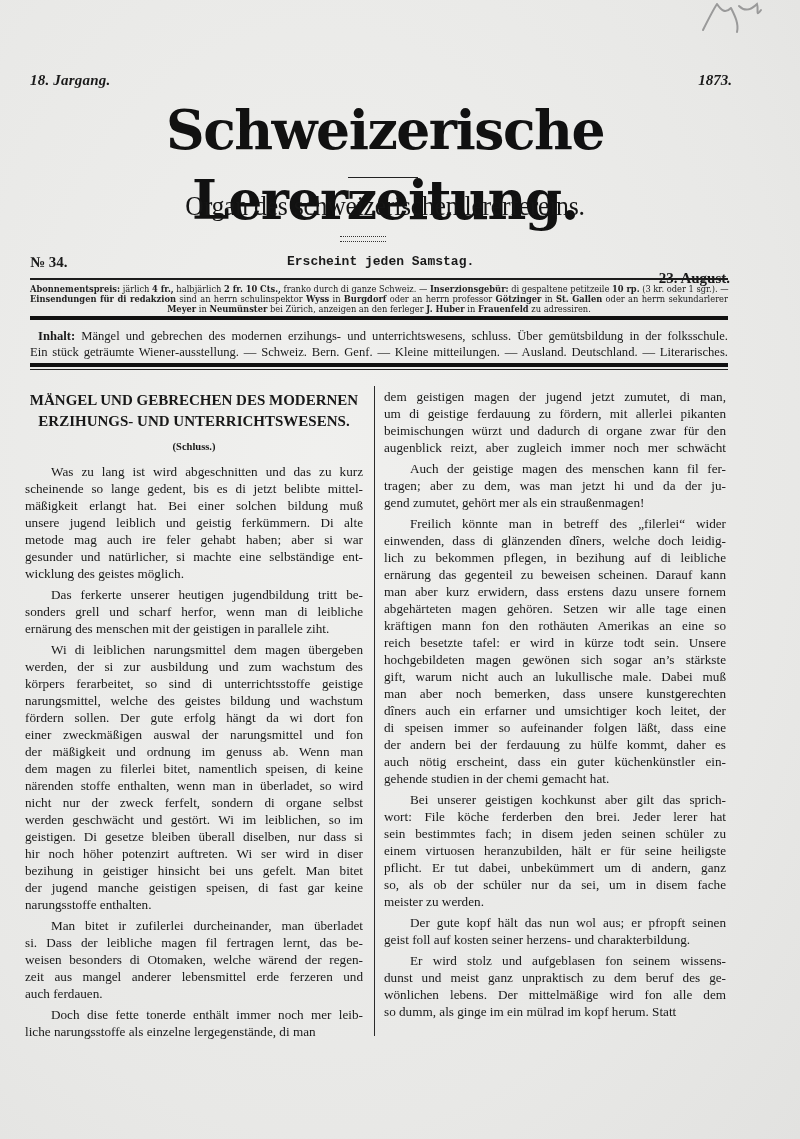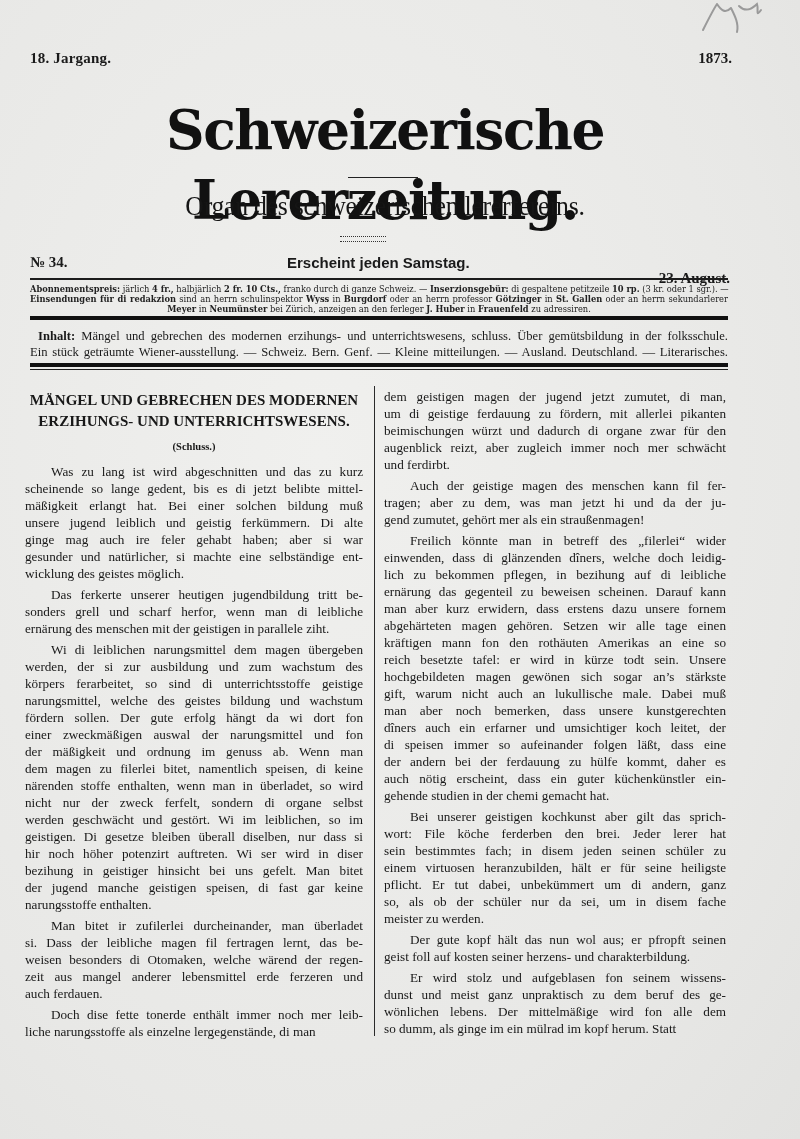--- a/index.html
+++ b/index.html
@@ -6,34 +6,34 @@
   body {
     width: 800px; height: 1139px; overflow: hidden;
     background: #ebebea;
     font-family: "Liberation Serif", "DejaVu Serif", serif;
     color: #1a1a1a;
     position: relative;
   }
   .page { position: absolute; left: 0; top: 0; width: 800px; height: 1139px;
     background: radial-gradient(ellipse at 40% 40%, #f0f0ee 0%, #e8e8e6 70%, #e2e2e0 100%); }
   .scribble { position: absolute; left: 695px; top: 0; width: 80px; height: 35px; }
-  .topline { position: absolute; top: 50px; left: 30px; right: 68px; height: 20px; }
+  .topline { position: absolute; top: 72px; left: 30px; right: 68px; height: 20px; font-style: italic; }
   .year-vol { position: absolute; left: 0; top: 0; font-weight: bold; font-size: 15px; font-family: "Liberation Serif", serif; letter-spacing: 0.2px; }
   .year { position: absolute; right: 0; top: 0; font-weight: bold; font-size: 15px; }
   .masthead { position: absolute; top: 95px; left: 30px; width: 710px; text-align: center;
     font-family: "DejaVu Serif", serif; font-weight: bold; font-size: 54px; letter-spacing: -1.5px;
     transform: scaleX(0.99); line-height: 70px; color: #111; }
   .rule-short { position: absolute; left: 348px; width: 70px; height: 1px; background: #222; }
   .subtitle { position: absolute; top: 190px; left: 30px; width: 710px; text-align: center;
     font-family: "Liberation Serif", serif; font-size: 28px; transform: scaleX(0.92); letter-spacing: -0.3px; color: #151515; }
   .wavy { position: absolute; top: 236px; left: 340px; width: 46px; height: 4px;
     border-top: 1px dotted #333; border-bottom: 1px dotted #333; }
   .issue-row { position: absolute; top: 254px; left: 30px; width: 700px; height: 20px; font-size: 14px; }
   .issue-no { position: absolute; left: 0; top: 0; font-weight: bold; font-size: 15px; }
-  .issue-freq { position: absolute; left: 257px; top: 0; font-weight: bold; font-family: Liberation Sans, sans-serif; font-size: 15px; }
+  .issue-freq { position: absolute; left: 257px; top: 0; font-weight: bold; font-family: Liberation Mono, monospace; font-size: 13px; }
   .issue-date { position: absolute; right: 0; top: 16px; font-weight: bold; font-size: 15px; }
   .hr-thin { position: absolute; left: 30px; width: 698px; height: 2px; background: #1c1c1c; }
   .hr-thick { position: absolute; left: 30px; width: 698px; height: 4px; background: #111; }
   .subscr { position: absolute; top: 284px; left: 30px; width: 698px; font-size: 8.3px; line-height: 10px;
     font-family: "DejaVu Serif", serif; text-align: justify; color: #222; }
   .subscr .line3 { text-align: center; }
   .subscr b { font-weight: bold; }
   .toc { position: absolute; top: 328px; left: 30px; width: 698px; font-size: 12.6px; line-height: 16px;
     font-family: "Liberation Serif", serif; text-align: justify; }
   .toc .l1 { text-indent: 8px; }
@@ -100,21 +100,21 @@
     <div class="art-title">
       <span>MÄNGEL UND GEBRECHEN DES MODERNEN</span><br>
       <span>ERZIHUNGS- UND UNTERRICHTSWESENS.</span>
     </div>
     <div class="art-sub">(Schluss.)</div>
   <p style="text-indent: 0px;">
         <span class="line" style="padding-left: 26px;">Was zu lang ist wird abgeschnitten und das zu kurz</span>
         <span class="line">scheinende so lange gedent, bis es di jetzt belibte mittel-</span>
         <span class="line">mäßigkeit erlangt hat.  Bei einer solchen bildung muß</span>
         <span class="line">unsere jugend leiblich und geistig ferkümmern.  Di alte</span>
-        <span class="line">ginge mag auch ire feler gehabt haben; aber si war</span>
+        <span class="line">metode mag auch ire feler gehabt haben; aber si war</span>
         <span class="line">gesunder und natürlicher, si machte eine selbständige ent-</span>
         <span class="line last">wicklung des geistes möglich.</span>
       </p>
       <p style="text-indent: 0px;">
         <span class="line" style="padding-left: 26px;">Das ferkerte unserer heutigen jugendbildung tritt be-</span>
         <span class="line">sonders grell und scharf herfor, wenn man di leibliche</span>
         <span class="line last">ernärung des menschen mit der geistigen in parallele ziht.</span>
       </p>
       <p style="text-indent: 0px;">
         <span class="line" style="padding-left: 26px;">Wi di leiblichen narungsmittel dem magen übergeben</span>
@@ -146,21 +146,20 @@
         <span class="line last">liche narungsstoffe als einzelne lergegenstände, di man</span>
       </p>
     </div>
 
   <div class="col right" id="rightcol">
       <p class="noind" style="text-indent: 0px;">
         <span class="line">dem geistigen magen der jugend jetzt zumutet, di man,</span>
         <span class="line">um di geistige ferdauung zu fördern, mit allerlei pikanten</span>
         <span class="line">beimischungen würzt und dadurch di organe zwar für den</span>
         <span class="line">augenblick reizt, aber zugleich immer noch mer schwächt</span>
-        <span class="line last">und ferdirbt.</span>
       </p>
       <p style="text-indent: 0px;">
         <span class="line" style="padding-left: 26px;">Auch der geistige magen des menschen kann fil fer-</span>
         <span class="line">tragen; aber zu dem, was man jetzt hi und da der ju-</span>
         <span class="line last">gend zumutet, gehört mer als ein straußenmagen!</span>
       </p>
       <p style="text-indent: 0px;">
         <span class="line" style="padding-left: 26px;">Freilich könnte man in betreff des „filerlei“ wider</span>
         <span class="line">einwenden, dass di glänzenden dîners, welche doch leidig-</span>
         <span class="line">lich zu bekommen pflegen, in bezihung auf di leibliche</span>

